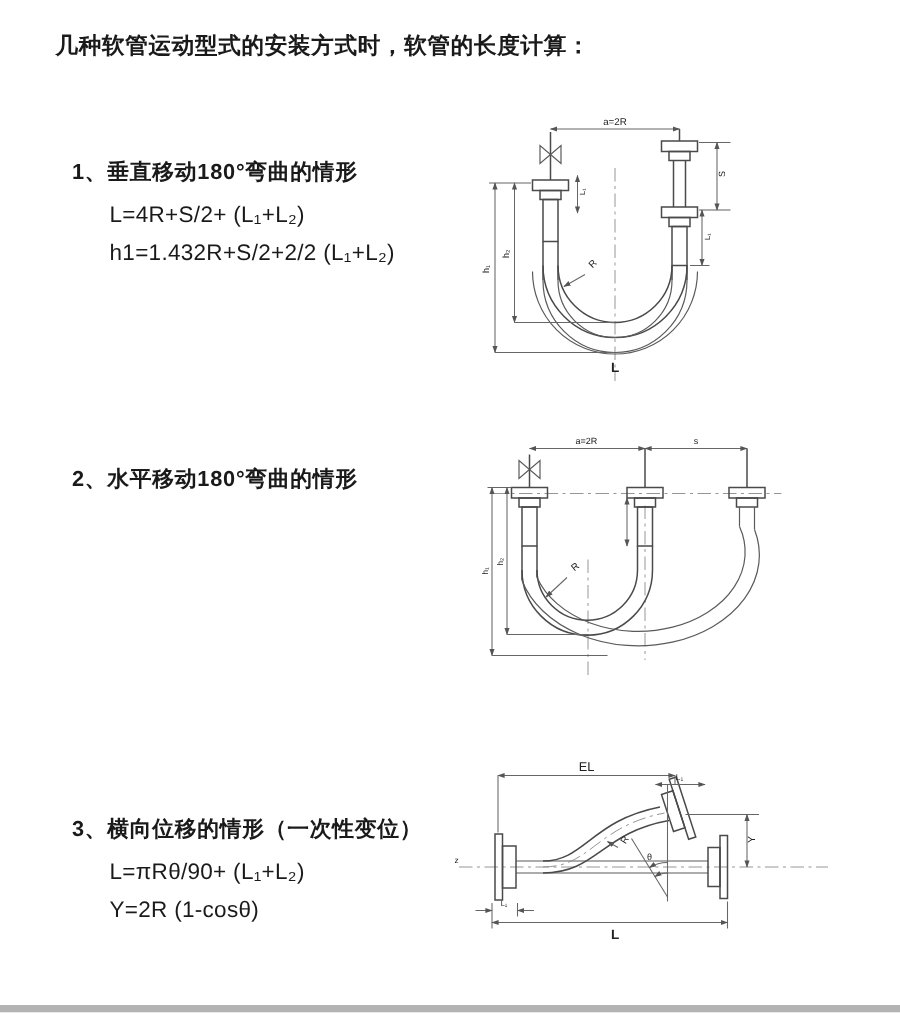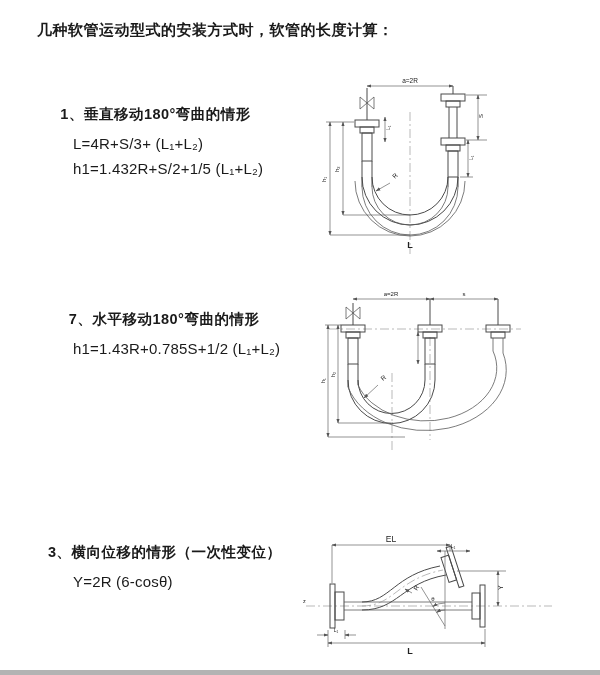--- a/index.html
+++ b/index.html
@@ -3,52 +3,52 @@
 <meta charset="utf-8">
 <style>
   html,body{margin:0;padding:0;background:#e8e8e8;}
   .page{
     position:relative;width:600px;height:675px;background:#ffffff;
     font-family:"Liberation Sans","DejaVu Sans",sans-serif;color:#1a1a1a;
     overflow:hidden;margin:0 auto;padding-left:36px;
   }
   .title{position:absolute;left:37px;top:21px;font-size:15px;font-weight:600;letter-spacing:.5px;}
   .sec{position:absolute;left:48px;}
-  .heading{font-size:14.5px;font-weight:600;letter-spacing:.5px;margin:0 0 11px 0;text-align:center;}
+  .heading{font-size:14.5px;font-weight:600;letter-spacing:.5px;margin:0 0 11px 0;}
   .formula{font-size:15px;line-height:17px;margin:0 0 8px 25px;letter-spacing:.2px;white-space:pre;}
   .diagram{position:absolute;}
   svg{display:block;overflow:visible;}
   .dln{stroke:#4a4a4a;stroke-width:1;fill:none;}
   .dlnthin{stroke:#5a5a5a;stroke-width:.8;fill:none;}
   .dim{stroke:#666;stroke-width:.7;fill:none;}
   .cl{stroke:#8a8a8a;stroke-width:.6;fill:none;stroke-dasharray:9 3 2 3;}
   .lbl{fill:#222;font-family:"Liberation Sans","DejaVu Sans",sans-serif;}
   .bottom-edge{position:absolute;left:0;top:670px;width:600px;height:5px;background:#b3b3b3;}
 </style>
 </head>
 <body>
 
 <div class="page">
 
   <div class="title">几种软管运动型式的安装方式时，软管的长度计算：</div>
 
   <div class="sec" style="top:105px;">
     <div class="heading">1、垂直移动180°弯曲的情形</div>
-    <div class="formula">L=4R+S/3+ (L₁+L₂)</div>
-    <div class="formula">h1=1.432R+S/2+1/5 (L₁+L₂)</div>
+    <div class="formula">L=4R+S/2+ (L₁+L₂)</div>
+    <div class="formula">h1=1.432R+S/2+2/2 (L₁+L₂)</div>
   </div>
 
   <div class="sec" style="top:310px;">
-    <div class="heading">7、水平移动180°弯曲的情形</div>
-    <div class="formula">h1=1.43R+0.785S+1/2 (L₁+L₂)</div>
+    <div class="heading">2、水平移动180°弯曲的情形</div>
   </div>
 
   <div class="sec" style="top:543px;">
     <div class="heading">3、横向位移的情形（一次性变位）</div>
-    <div class="formula">Y=2R (6-cosθ)</div>
+    <div class="formula">L=πRθ/90+ (L₁+L₂)</div>
+    <div class="formula">Y=2R (1-cosθ)</div>
   </div>
 
   <div class="diagram" style="left:310px;top:70px;">
     <svg width="230" height="190" viewBox="0 0 230 190">
       <defs>
         <pattern id="hx1" width="4" height="4" patternUnits="userSpaceOnUse">
           <path d="M0,0 L4,4 M4,0 L0,4" stroke="#888" stroke-width="0.6"></path>
         </pattern>
         <marker id="ar1" viewBox="0 0 10 10" refX="9" refY="5" markerWidth="7" markerHeight="7" orient="auto-start-reverse">
           <path d="M0,1.5 L10,5 L0,8.5 Z" fill="#555"></path>
@@ -165,21 +165,21 @@
       <line class="dim" x1="13" y1="152" x2="90" y2="152"></line>
       <text class="lbl" font-size="5.5" transform="rotate(-90 10 98)" x="10" y="98">h₁</text>
       <line class="dim" x1="23" y1="40" x2="23" y2="138" marker-start="url(#ar2)" marker-end="url(#ar2)"></line>
       <line class="dim" x1="23" y1="138" x2="78" y2="138"></line>
       <text class="lbl" font-size="5.5" transform="rotate(-90 20 92)" x="20" y="92">h₂</text>
 
       <line class="dim" x1="103" y1="47" x2="103" y2="79" marker-start="url(#ar2)" marker-end="url(#ar2)"></line>
     </svg>
   </div>
 
-  <div class="diagram" style="left:300px;top:531px;">
+  <div class="diagram" style="left:300px;top:503px;">
     <svg width="260" height="140" viewBox="0 0 260 140">
       <defs>
         <marker id="ar3" viewBox="0 0 10 10" refX="9" refY="5" markerWidth="7" markerHeight="7" orient="auto-start-reverse">
           <path d="M0,1.5 L10,5 L0,8.5 Z" fill="#555"></path>
         </marker>
       </defs>
 
       <line class="cl" x1="6" y1="75" x2="252" y2="75"></line>
       <text class="lbl" x="3" y="72" font-size="5.5">z</text>
 

